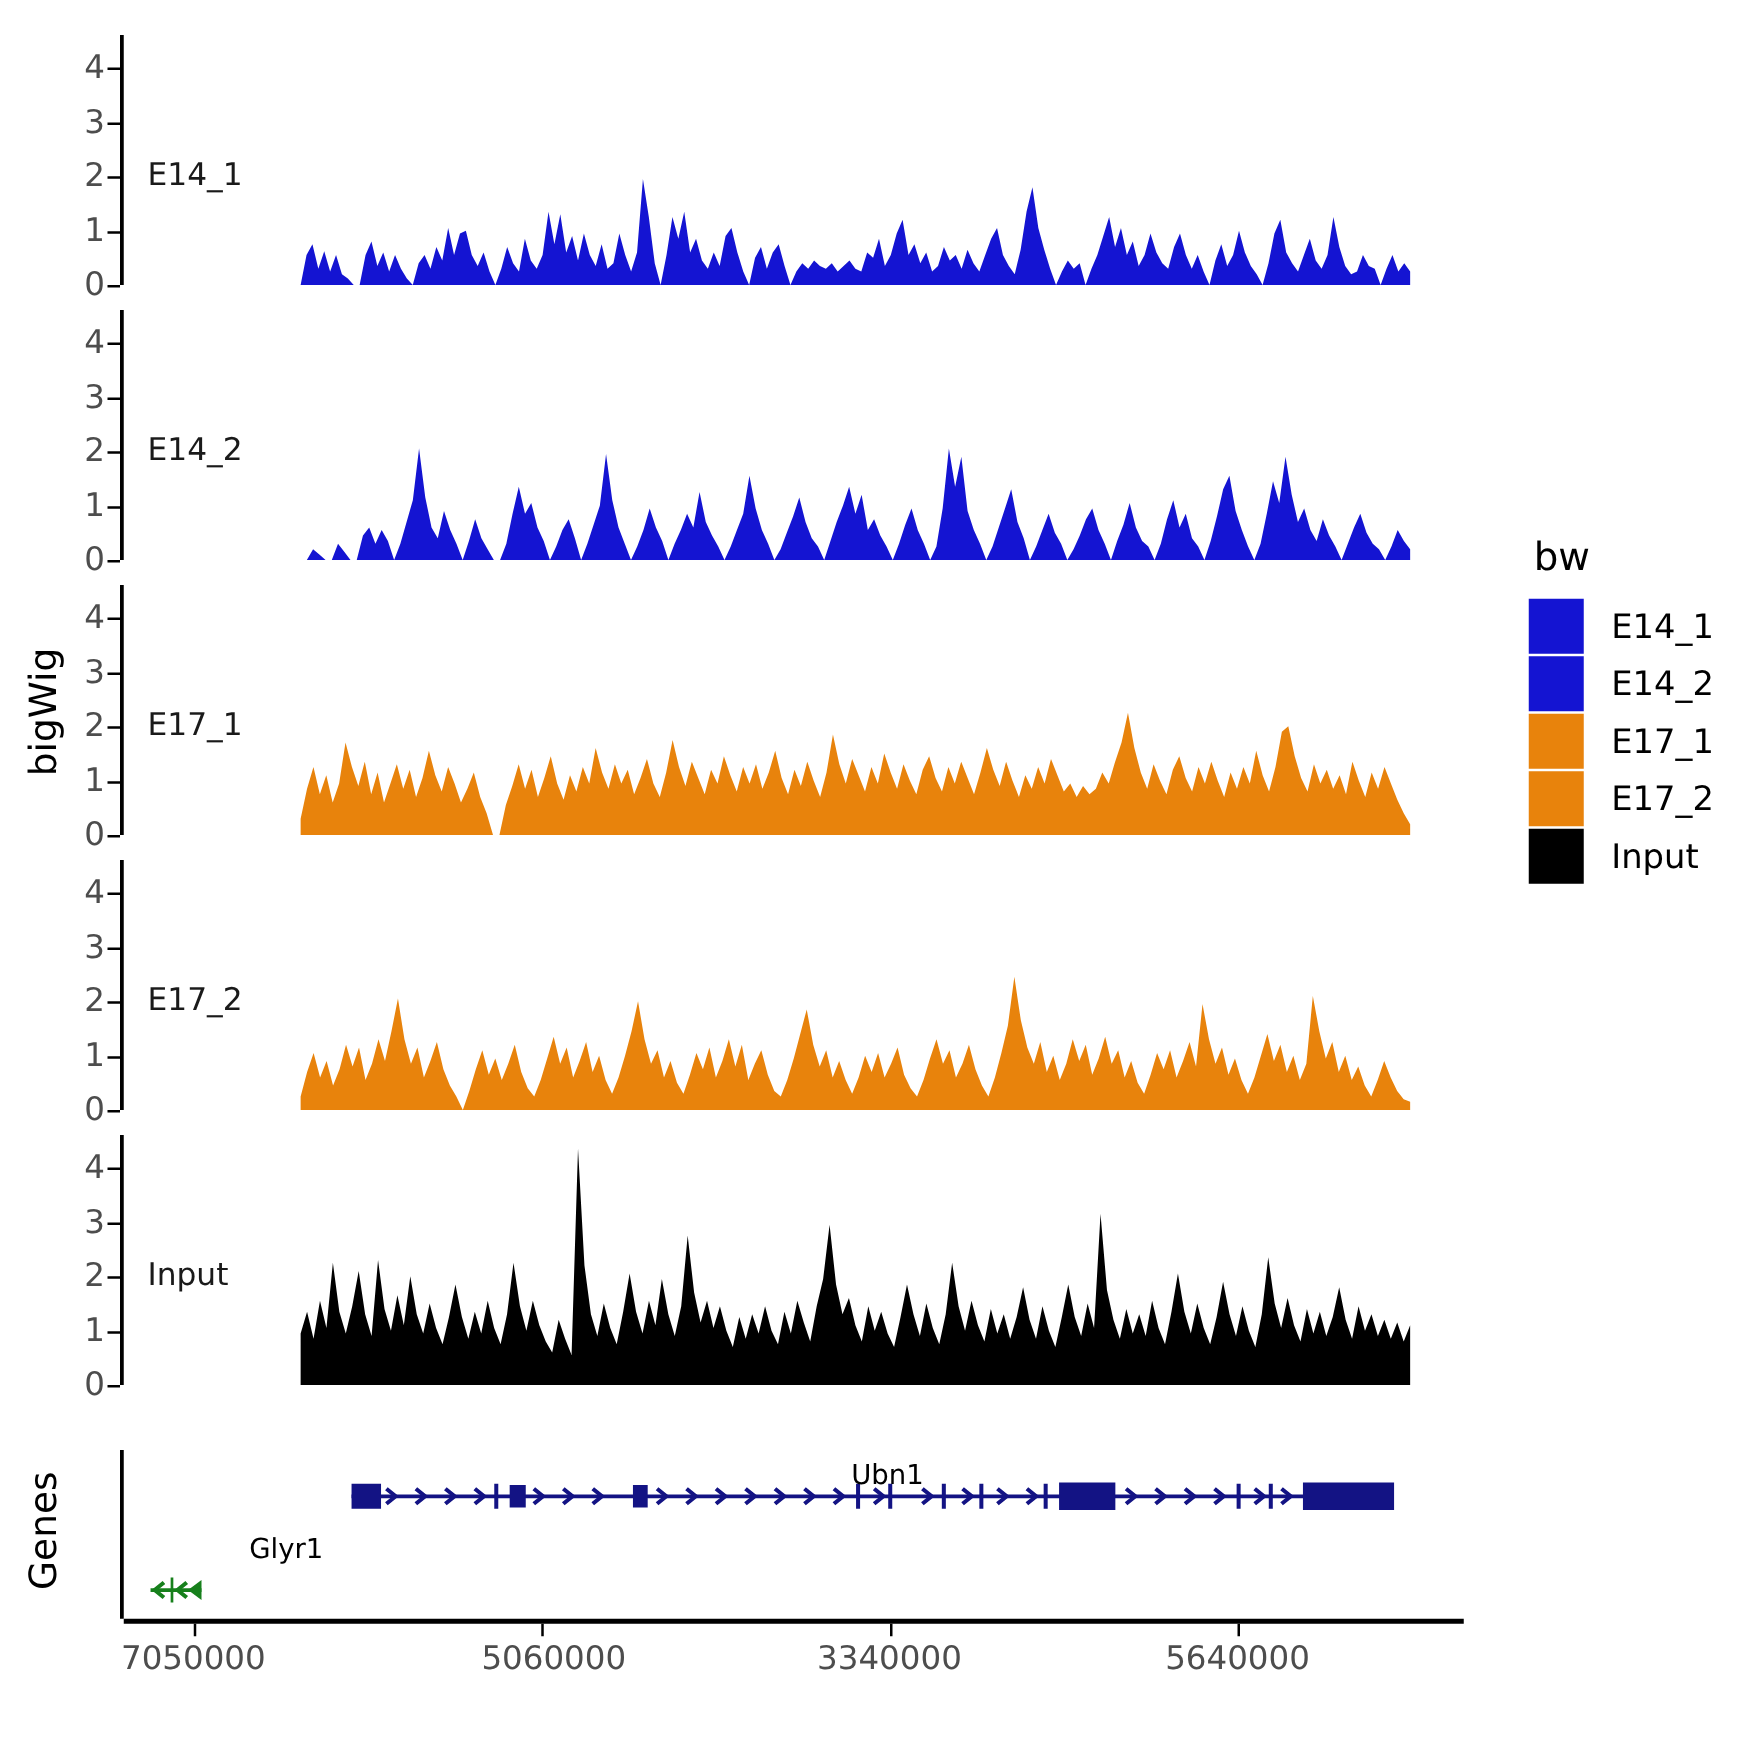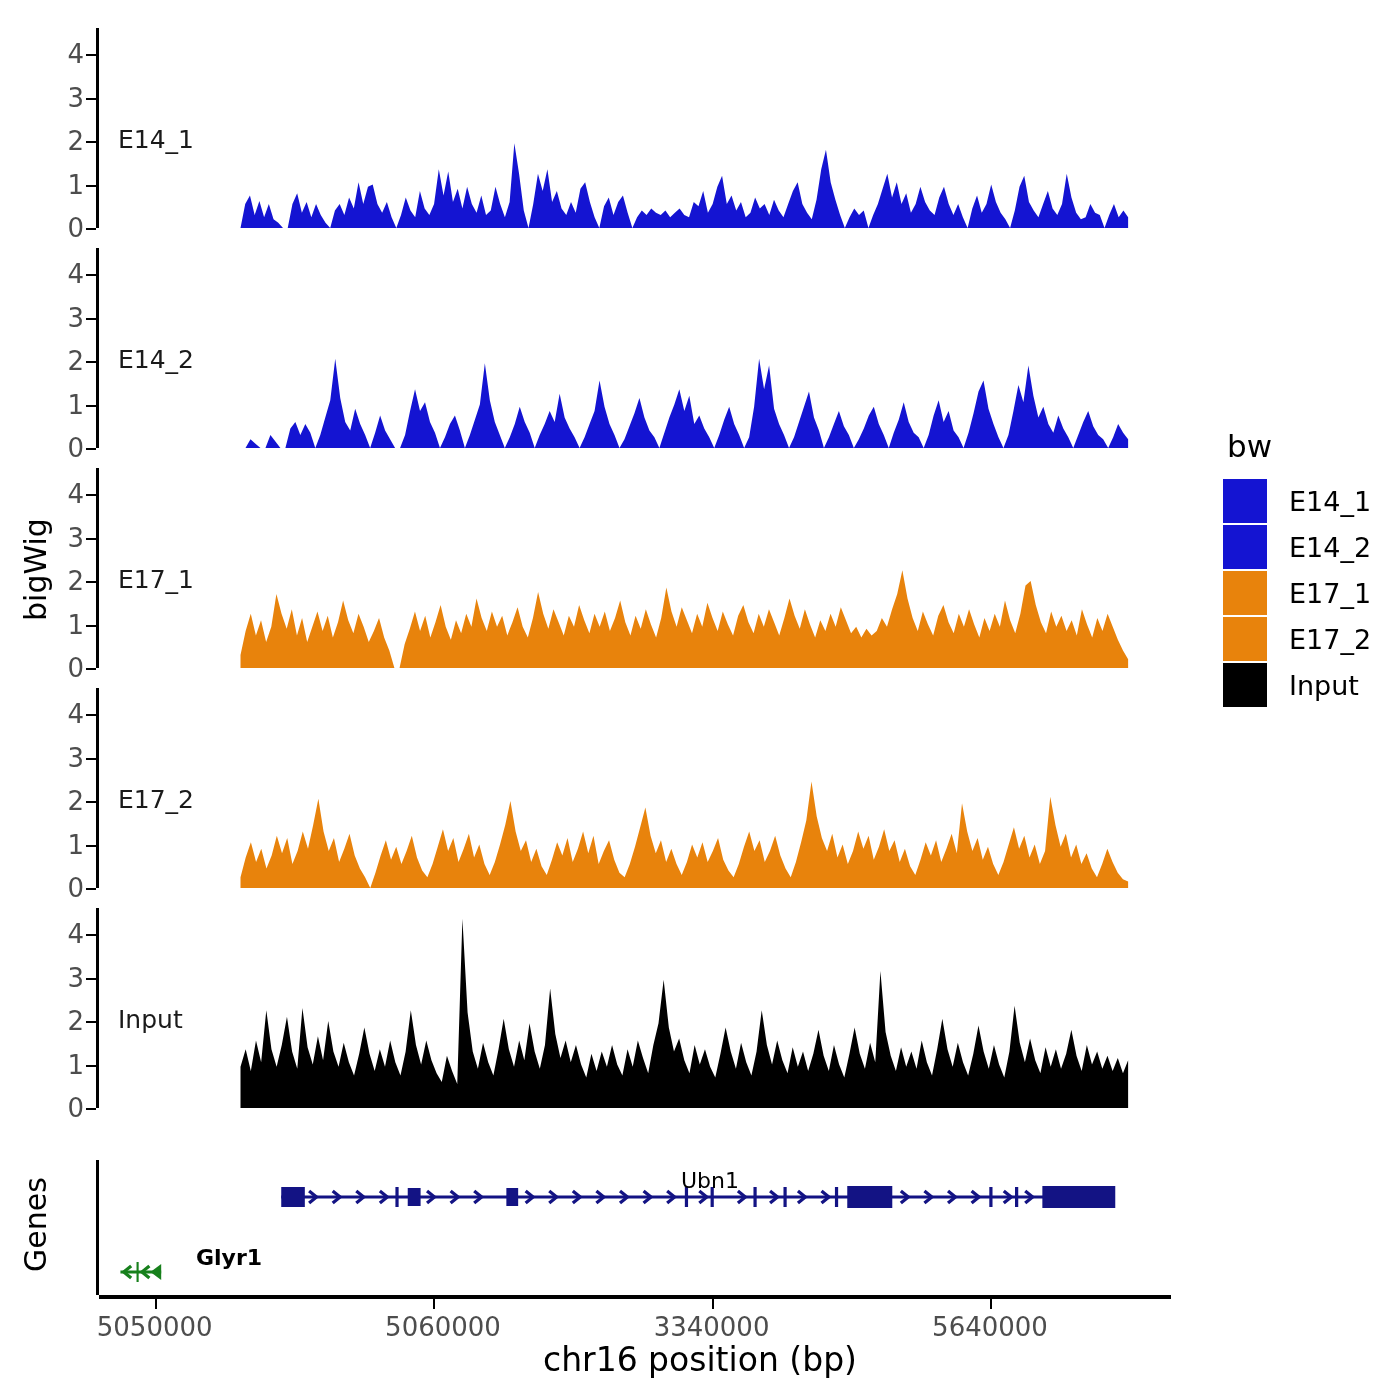--- a/index.html
+++ b/index.html
@@ -203,35 +203,34 @@
           <g stroke="#17801c" stroke-width="3" fill="none">
             <path d="M30 106 l-7 6 l7 6"></path>
             <path d="M47 106 l-7 6 l7 6"></path>
           </g>
           <polygon points="58,104 58,120 48,112" fill="#17801c"></polygon>
           <line x1="36" y1="102" x2="36" y2="122" stroke="#17801c" stroke-width="2"></line>
         </g>
       </svg>
     </div>
     <div class="genename" style="left:614px;top:8px;">Ubn1</div>
-    <div class="genename" style="left:133px;top:85px;font-weight:bold;">Glyr1</div>
+    <div class="genename" style="left:133px;top:67px;">Glyr1</div>
   </div>
 
   <div class="xaxisline" style="left:99px;top:1295px;width:1072px;"></div>
   <div id="xticks">
       <div class="xtick" style="left: 154.688px; top: 1299px;"></div>
-      <div class="xticklab" style="left: 154.688px; top: 1312px;">5050000</div>
+      <div class="xticklab" style="left: 154.688px; top: 1312px;">7050000</div>
       <div class="xtick" style="left: 433.13px; top: 1299px;"></div>
       <div class="xticklab" style="left: 443px; top: 1312px;">5060000</div>
       <div class="xtick" style="left: 711.571px; top: 1299px;"></div>
       <div class="xticklab" style="left: 711.571px; top: 1312px;">3340000</div>
       <div class="xtick" style="left: 990.013px; top: 1299px;"></div>
       <div class="xticklab" style="left: 990.013px; top: 1312px;">5640000</div>
     </div>
-  <div class="xtitle" style="left:0;top:1340px;">chr16 position (bp)</div>
 
   <div class="legend" style="left:1212px;top:428px;">
     <div class="legendtitle">bw</div>
     <div id="legitems">
         <div class="legrow">
           <span class="legkey" style="background: rgb(20, 20, 210);"></span>
           <span class="leglab">E14_1</span>
         </div>
         <div class="legrow">
           <span class="legkey" style="background: rgb(20, 20, 210);"></span>

